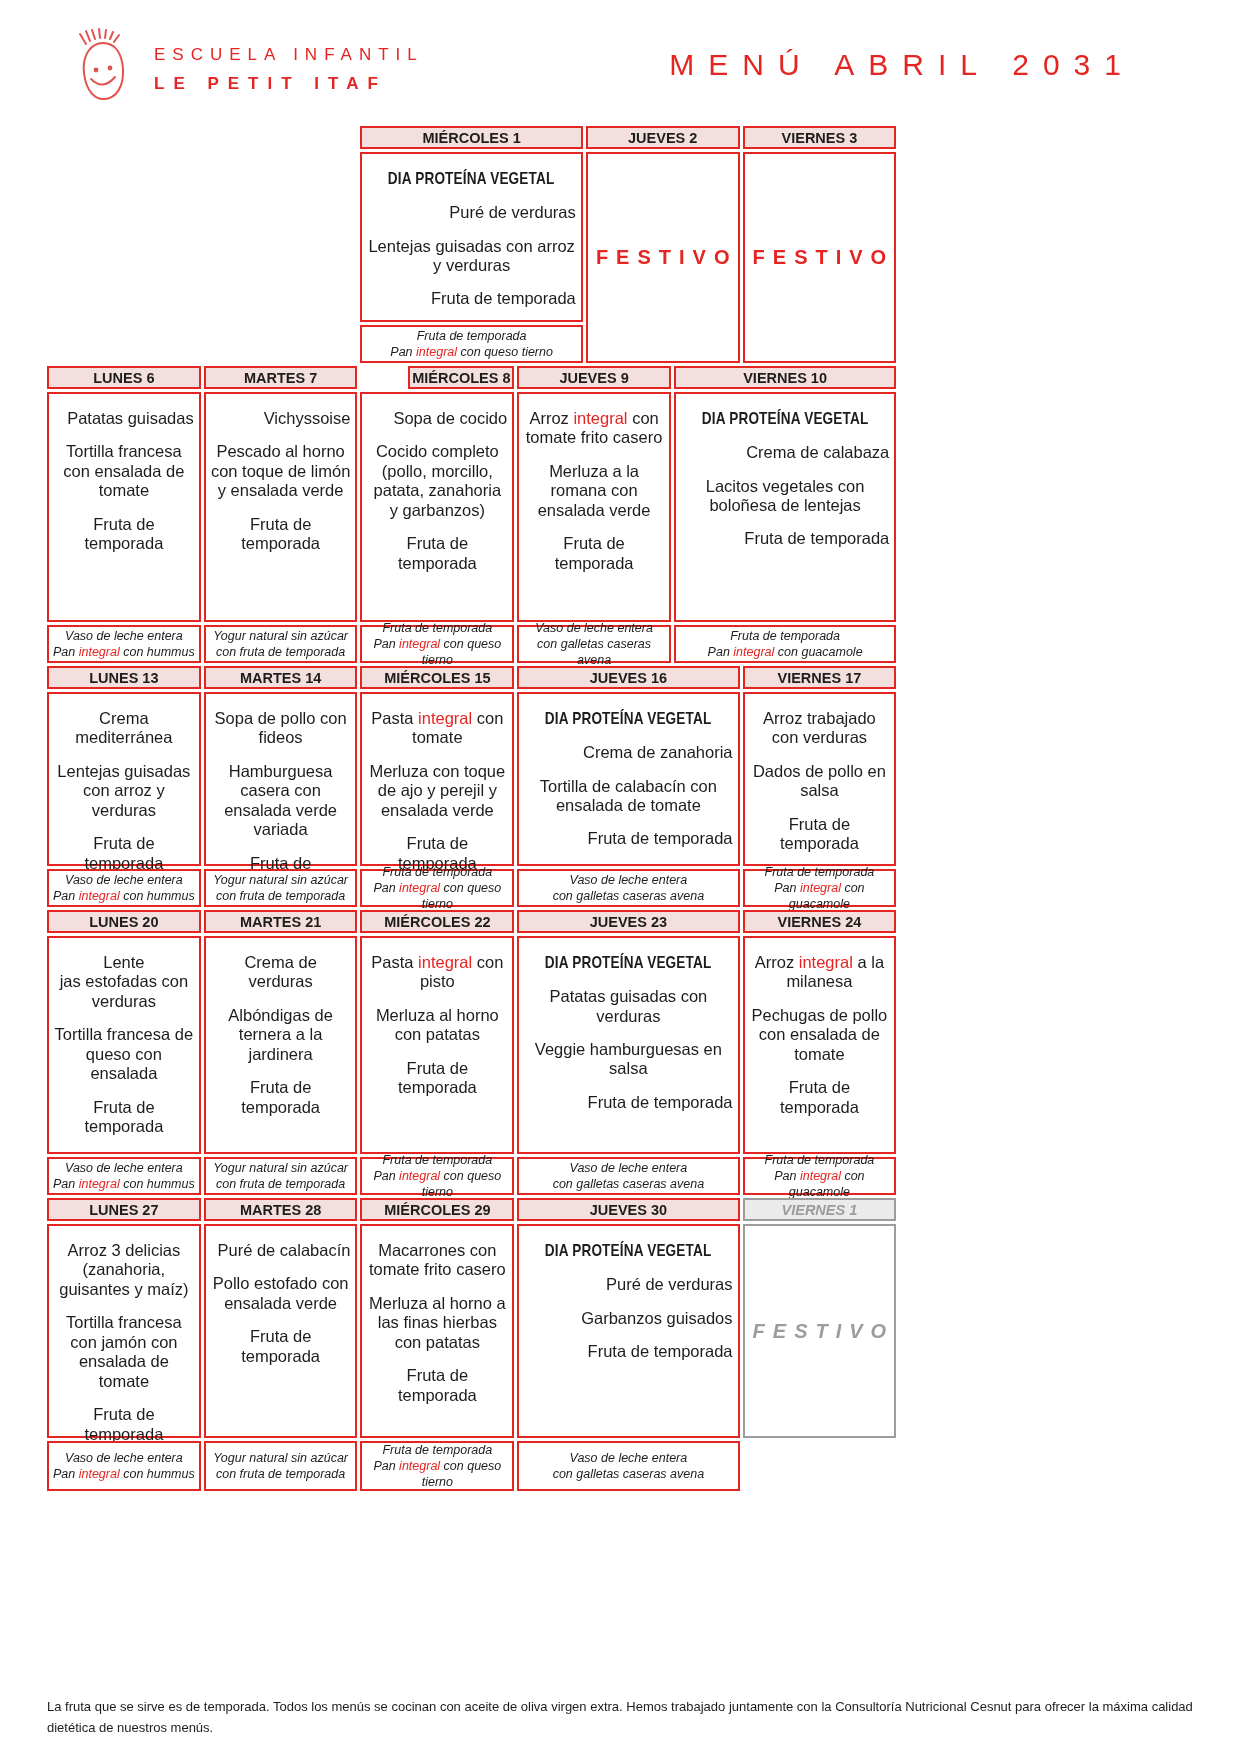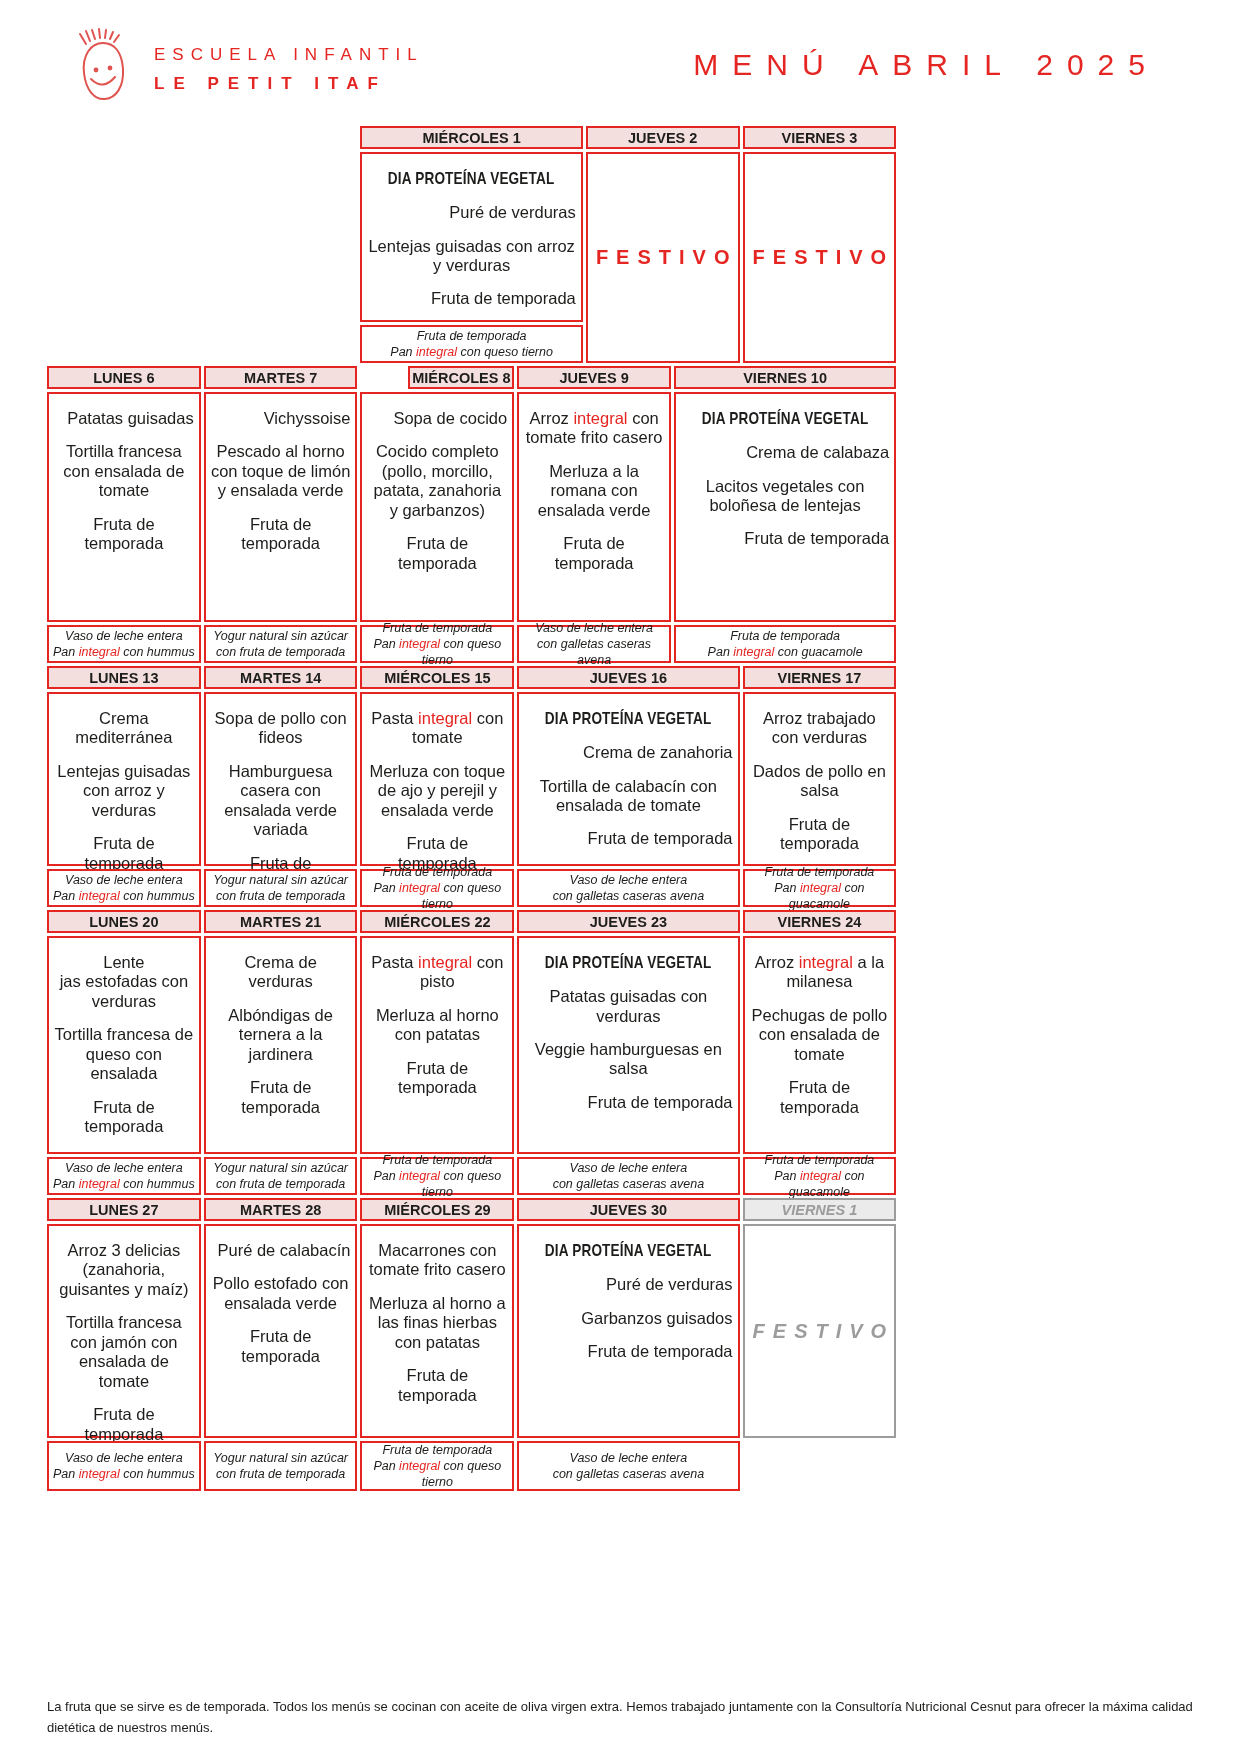--- a/index.html
+++ b/index.html
@@ -11,21 +11,21 @@
   }
   *{box-sizing:border-box;}
   html,body{margin:0;padding:0;}
   body{
     width:1241px;height:1755px;background:#ffffff;position:relative;
     font-family:"Liberation Sans", sans-serif;color:var(--ink);
   }
   
   .page-header{
     display:flex;justify-content:space-between;align-items:flex-start;
-    padding:28px 82px 0 72px;
+    padding:28px 106px 0 72px;
   }
   .brand{display:flex;align-items:center;gap:20px;}
   .brand-text{display:flex;flex-direction:column;gap:9px;padding-top:6px;}
   .brand-line1{color:var(--accent);font-size:17px;letter-spacing:7px;font-weight:500;white-space:nowrap;}
   .brand-line2{color:var(--accent);font-size:17px;letter-spacing:9px;font-weight:700;white-space:nowrap;}
   .menu-title{
     color:var(--accent);font-size:30px;letter-spacing:14px;font-weight:500;
     margin-top:20px;white-space:nowrap;
   }
   
@@ -98,21 +98,21 @@
       <g fill="#e0534e">
         <circle cx="24" cy="42" r="2.4"></circle>
         <circle cx="38" cy="40" r="2.4"></circle>
       </g>
     </svg>
     <div class="brand-text">
       <div class="brand-line1">ESCUELA INFANTIL</div>
       <div class="brand-line2">LE PETIT ITAF</div>
     </div>
   </div>
-  <div class="menu-title">MENÚ ABRIL 2025</div>
+  <div class="menu-title">MENÚ ABRIL 2031</div>
 </header>
 
 <section class="menu-table">
     <div class="week w1">
       <div class="placeholder" style="grid-area: 1 / 1 / span 3;"></div>
       <div class="placeholder" style="grid-area: 1 / 2 / span 3;"></div>
       <div class="cell day-header" style="grid-column: 3;">MIÉRCOLES 1</div>
       <div class="cell lunch-cell" style="grid-column: 3;">
         <div class="dish veg">DIA PROTEÍNA VEGETAL</div>
         <div class="dish">Puré de verduras</div>

